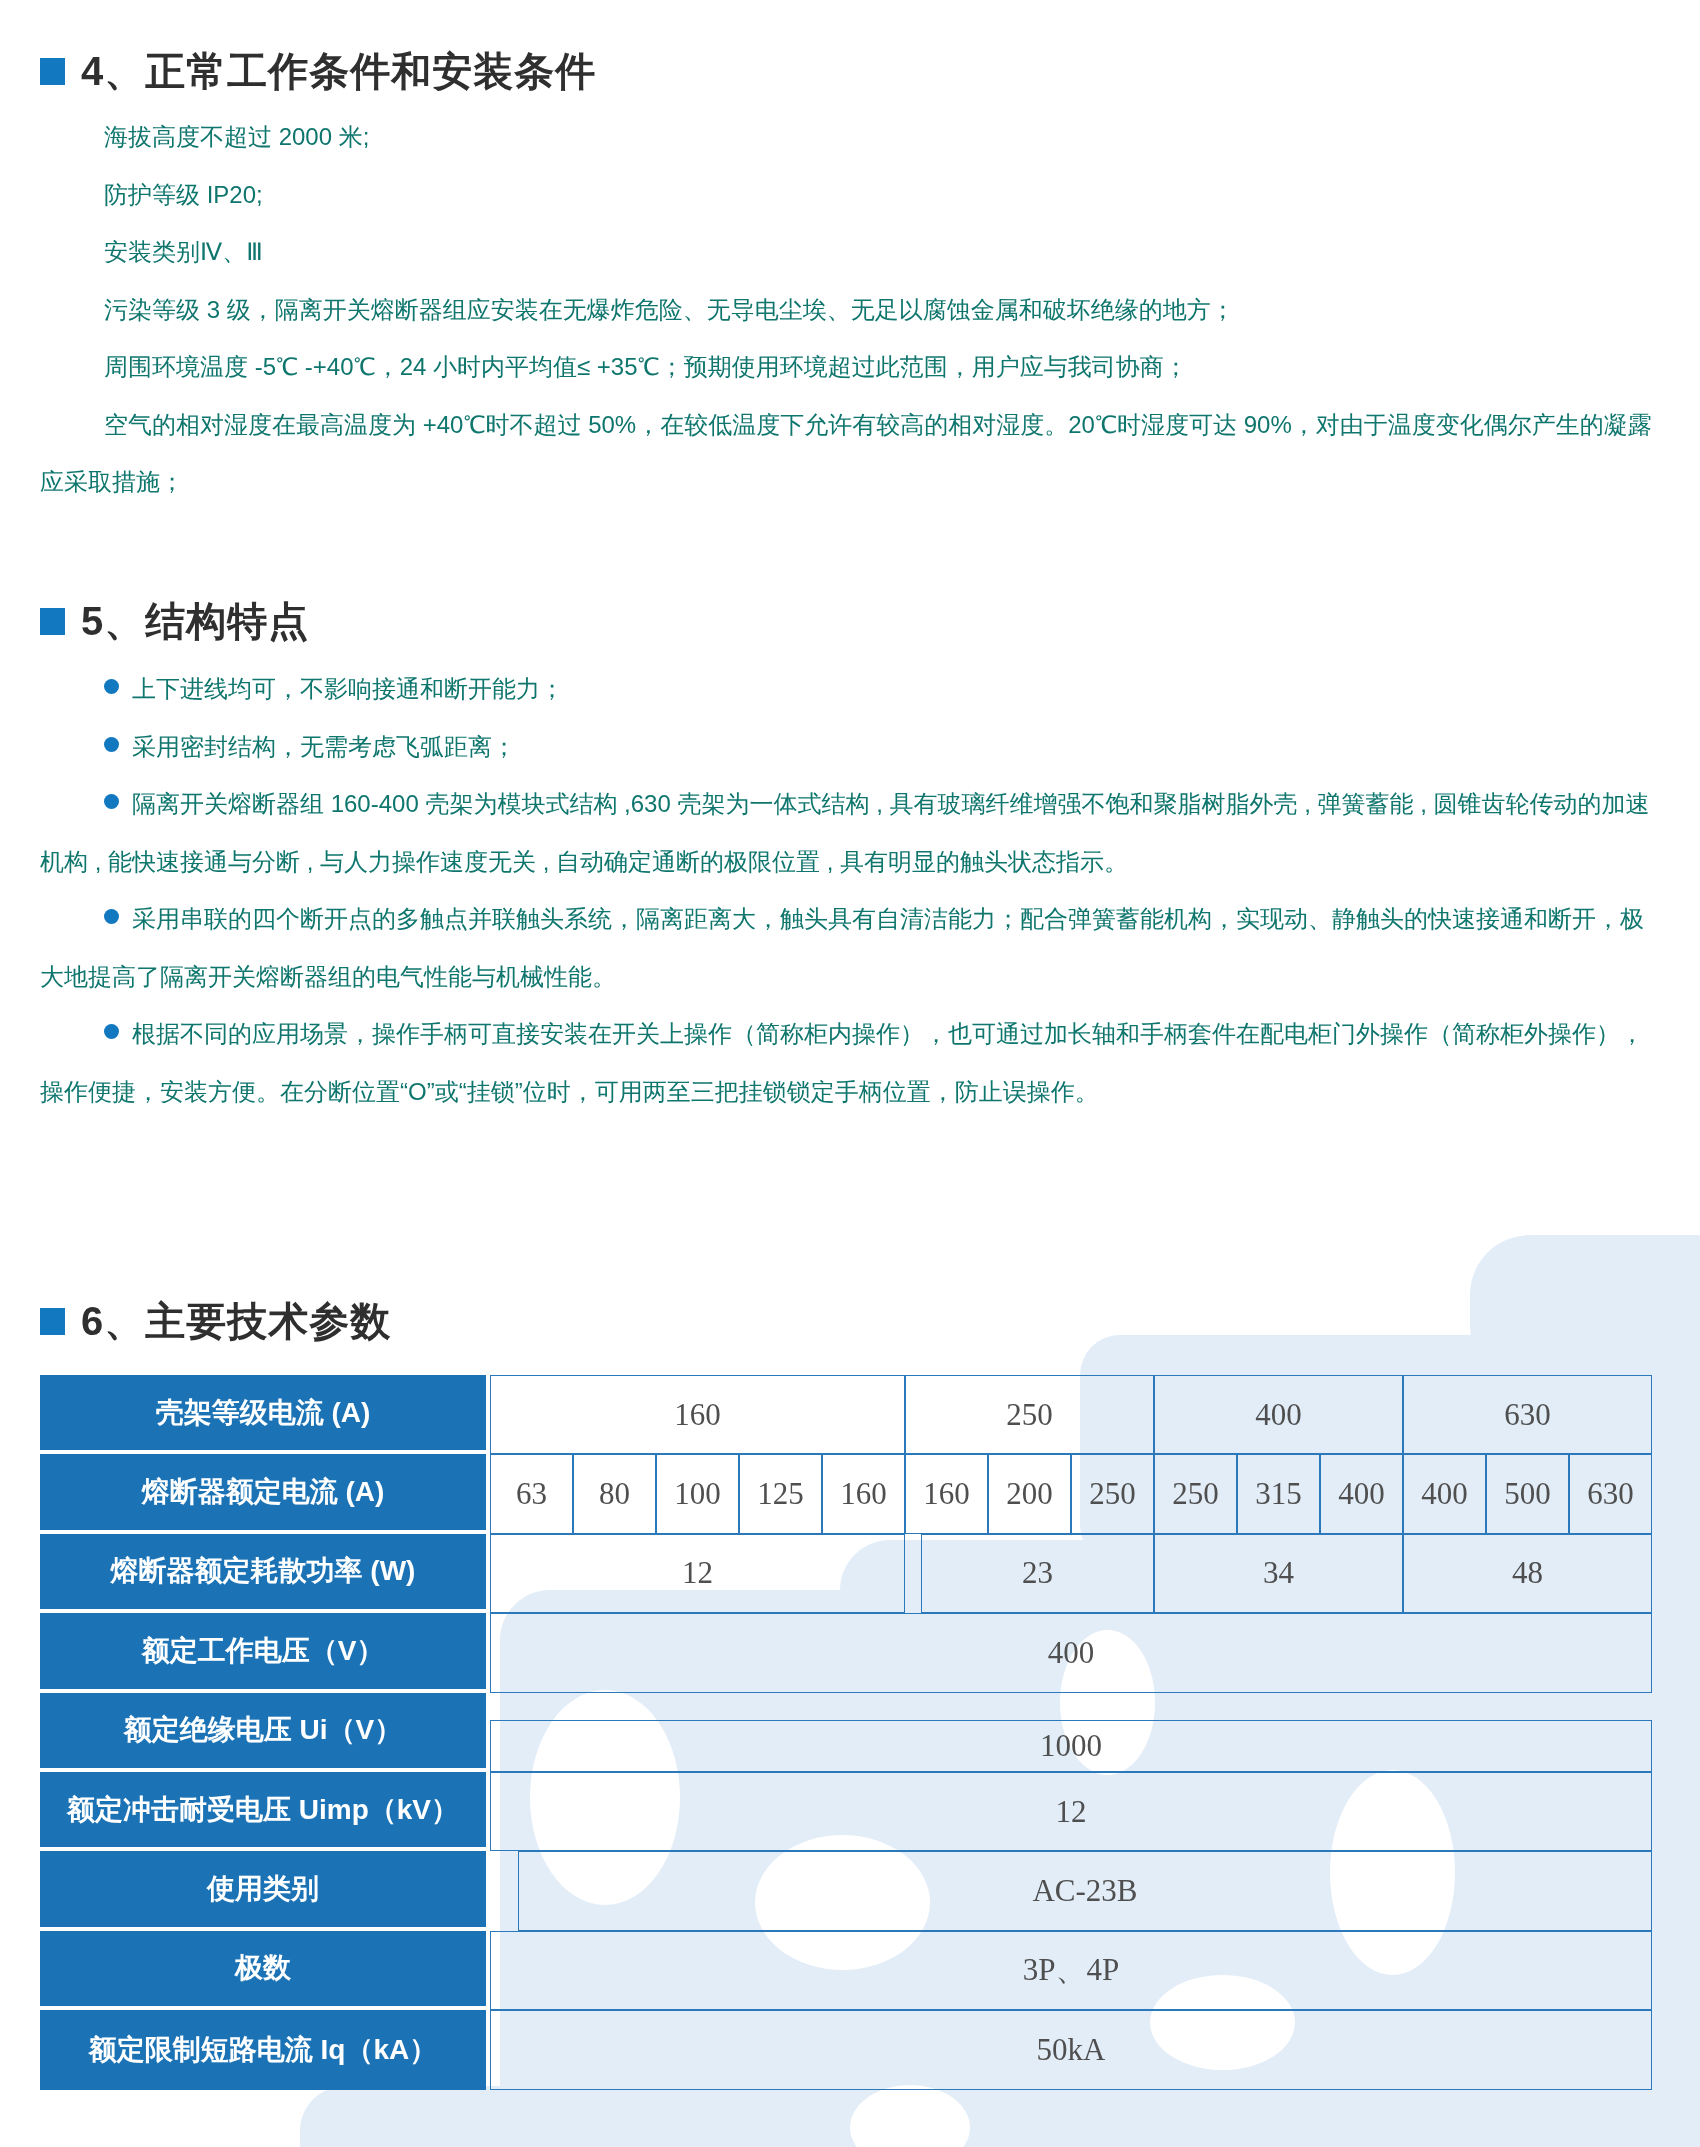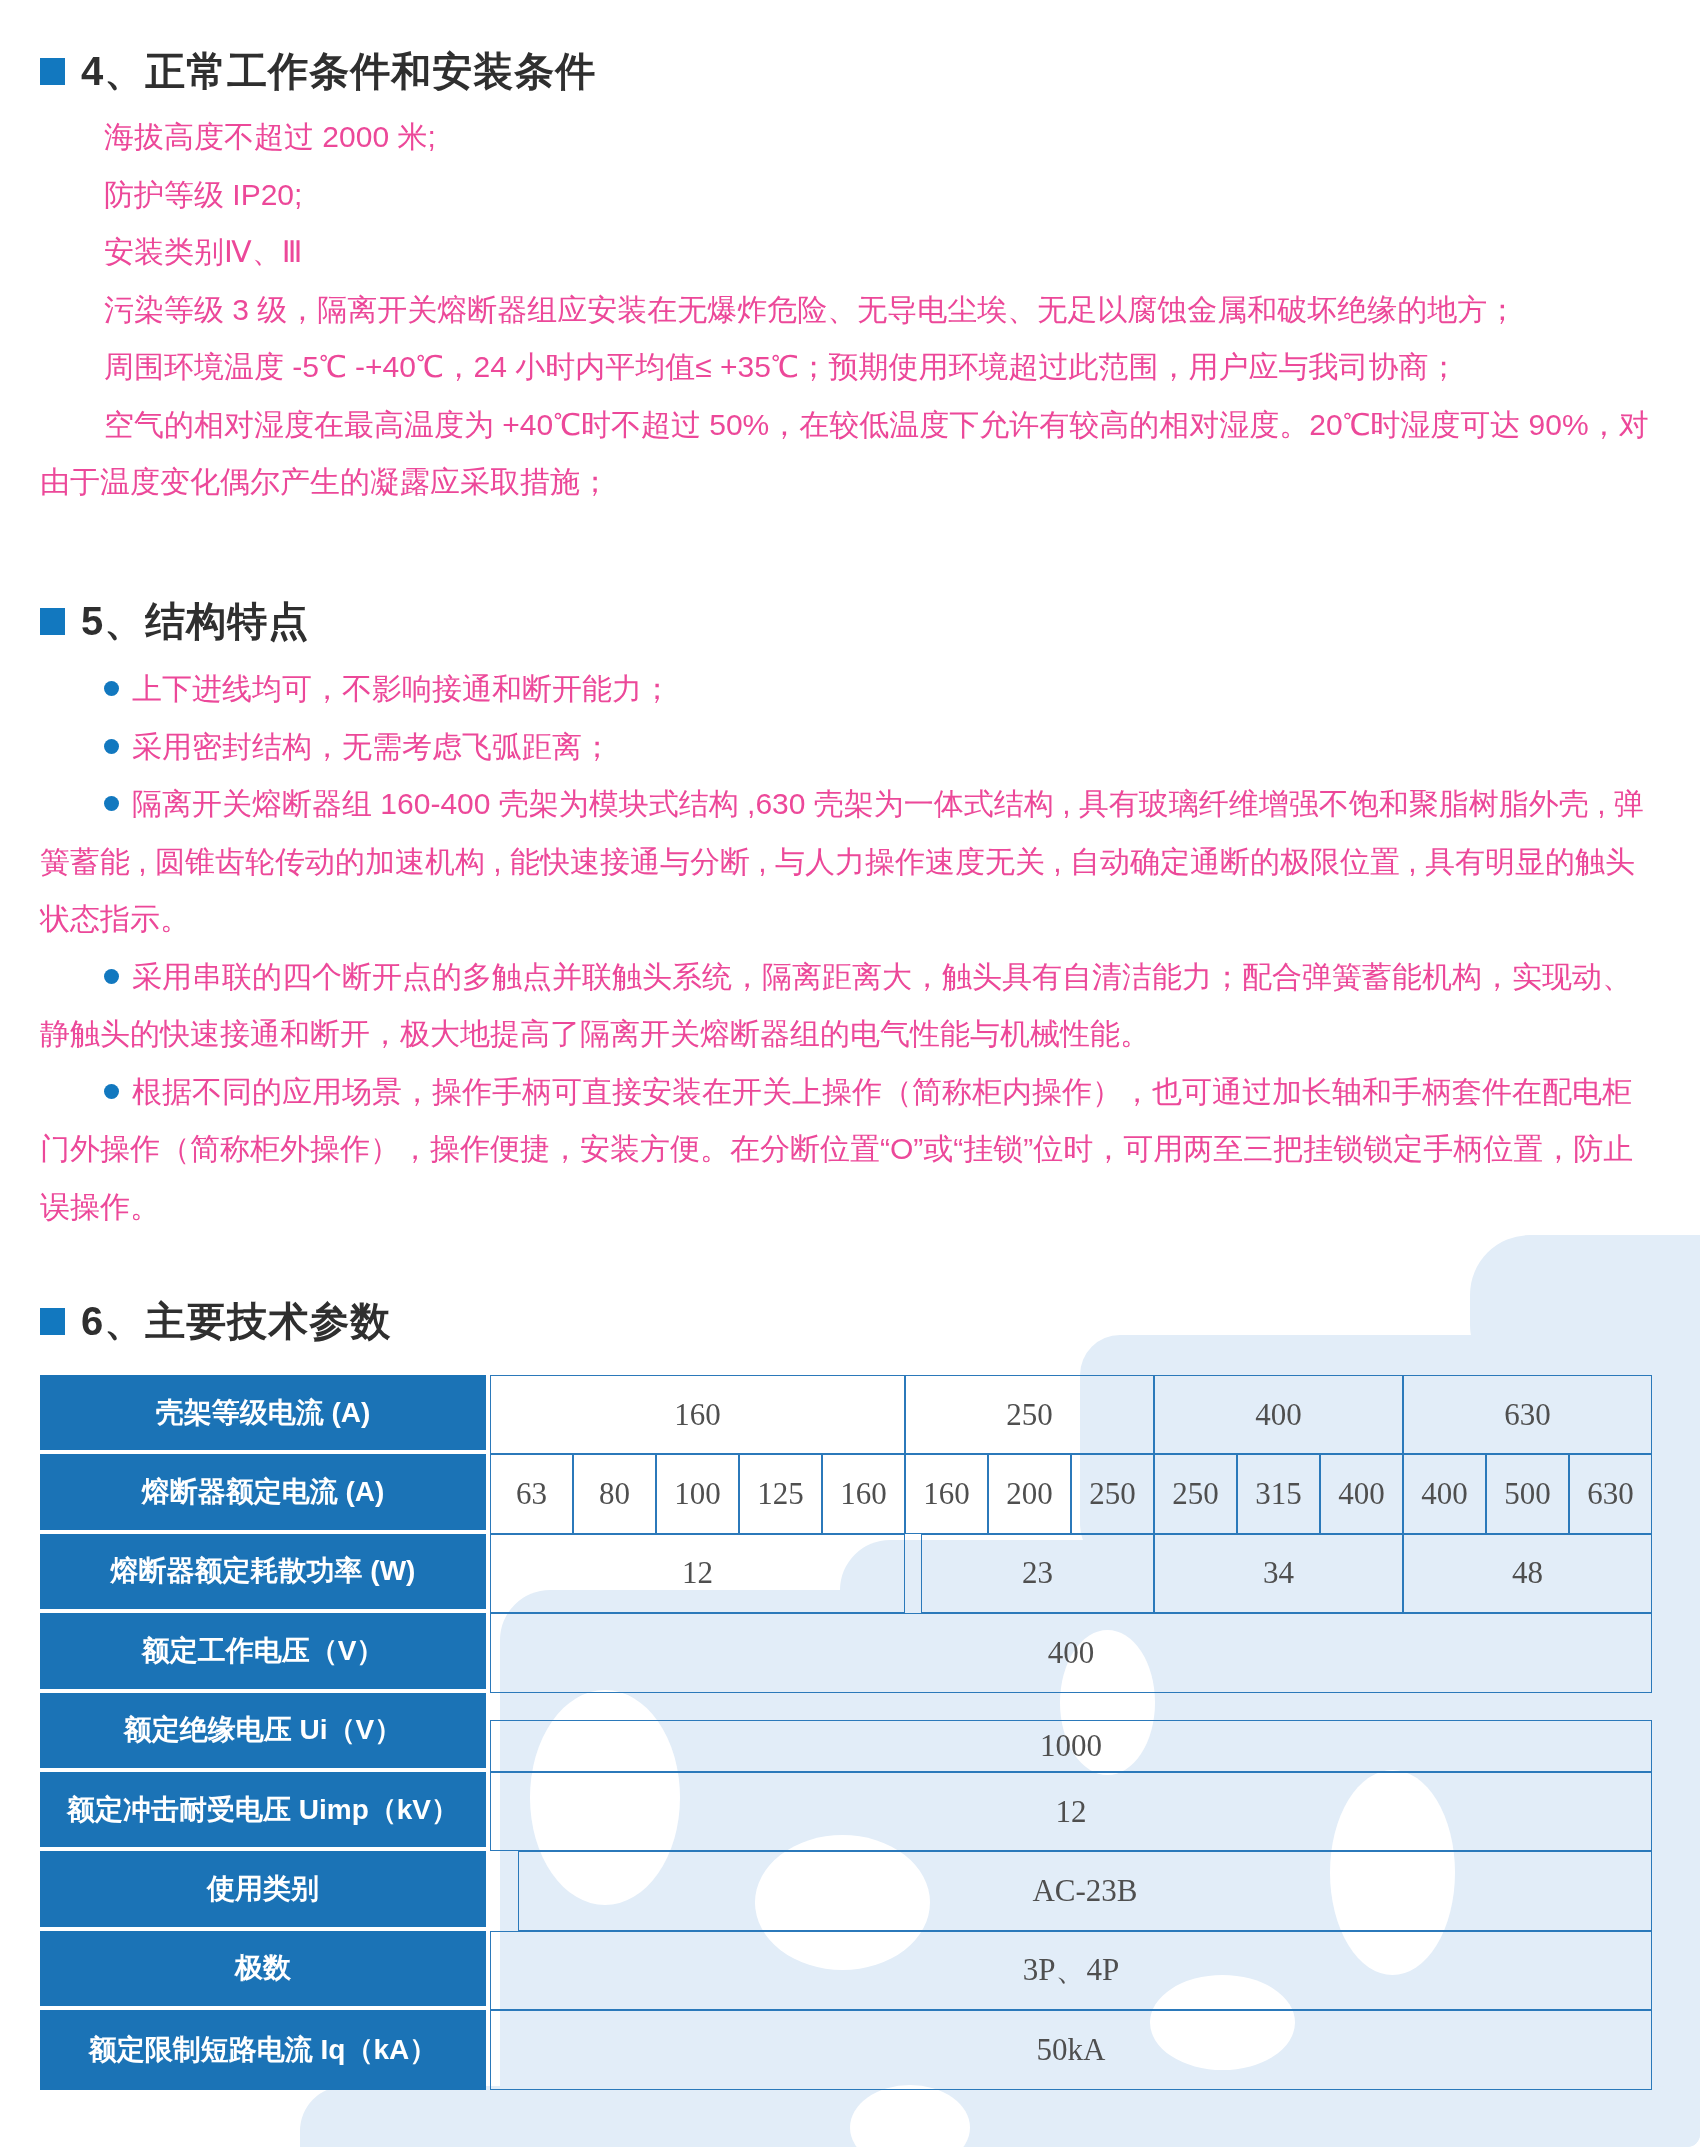--- a/index.html
+++ b/index.html
@@ -1,26 +1,26 @@
 <!DOCTYPE html>
 <html><head>
 <meta charset="utf-8">
 <style>
   html,body{margin:0;padding:0;background:#fff;}
   .page{position:relative;width:1700px;height:2147px;background:#ffffff;overflow:hidden;
-        font-family:"Liberation Sans",sans-serif;border-radius:13px;}
+        font-family:"Liberation Sans",sans-serif;}
   
   .blob{position:absolute;background:#e2edf8;}
   .blob.white{background:#ffffff;}
   
   .sec{position:absolute;left:40px;width:1620px;}
   .h2{display:flex;align-items:center;margin:0;height:58px;font-size:40px;font-weight:bold;
       color:#2f2f2f;letter-spacing:1px;}
   .sq{display:inline-block;width:25px;height:27px;background:#1278bf;margin-right:16px;flex:0 0 auto;}
-  .body{margin-top:8px;font-size:30px;color:#ec4899;line-height:57.5px;}
+  .body{margin-top:8px;font-size:24px;color:#0f766e;line-height:57.5px;}
   .body p{margin:0;text-indent:64px;}
   p.bullet{text-indent:64px;}
   .dot{display:inline-block;width:15px;height:15px;border-radius:50%;background:#1278bf;
        margin-right:13px;transform:translateY(-3px);}
   
   .tbl{position:absolute;left:40px;top:1375px;width:1612px;z-index:2;}
   .trow{display:flex;height:79.4px;}
   .tlabel{width:446px;flex:0 0 446px;background:#1b73b6;color:#ffffff;font-weight:bold;
           font-size:28px;display:flex;align-items:center;justify-content:center;
           border-bottom:4px solid #ffffff;box-sizing:border-box;margin-right:4px;}

